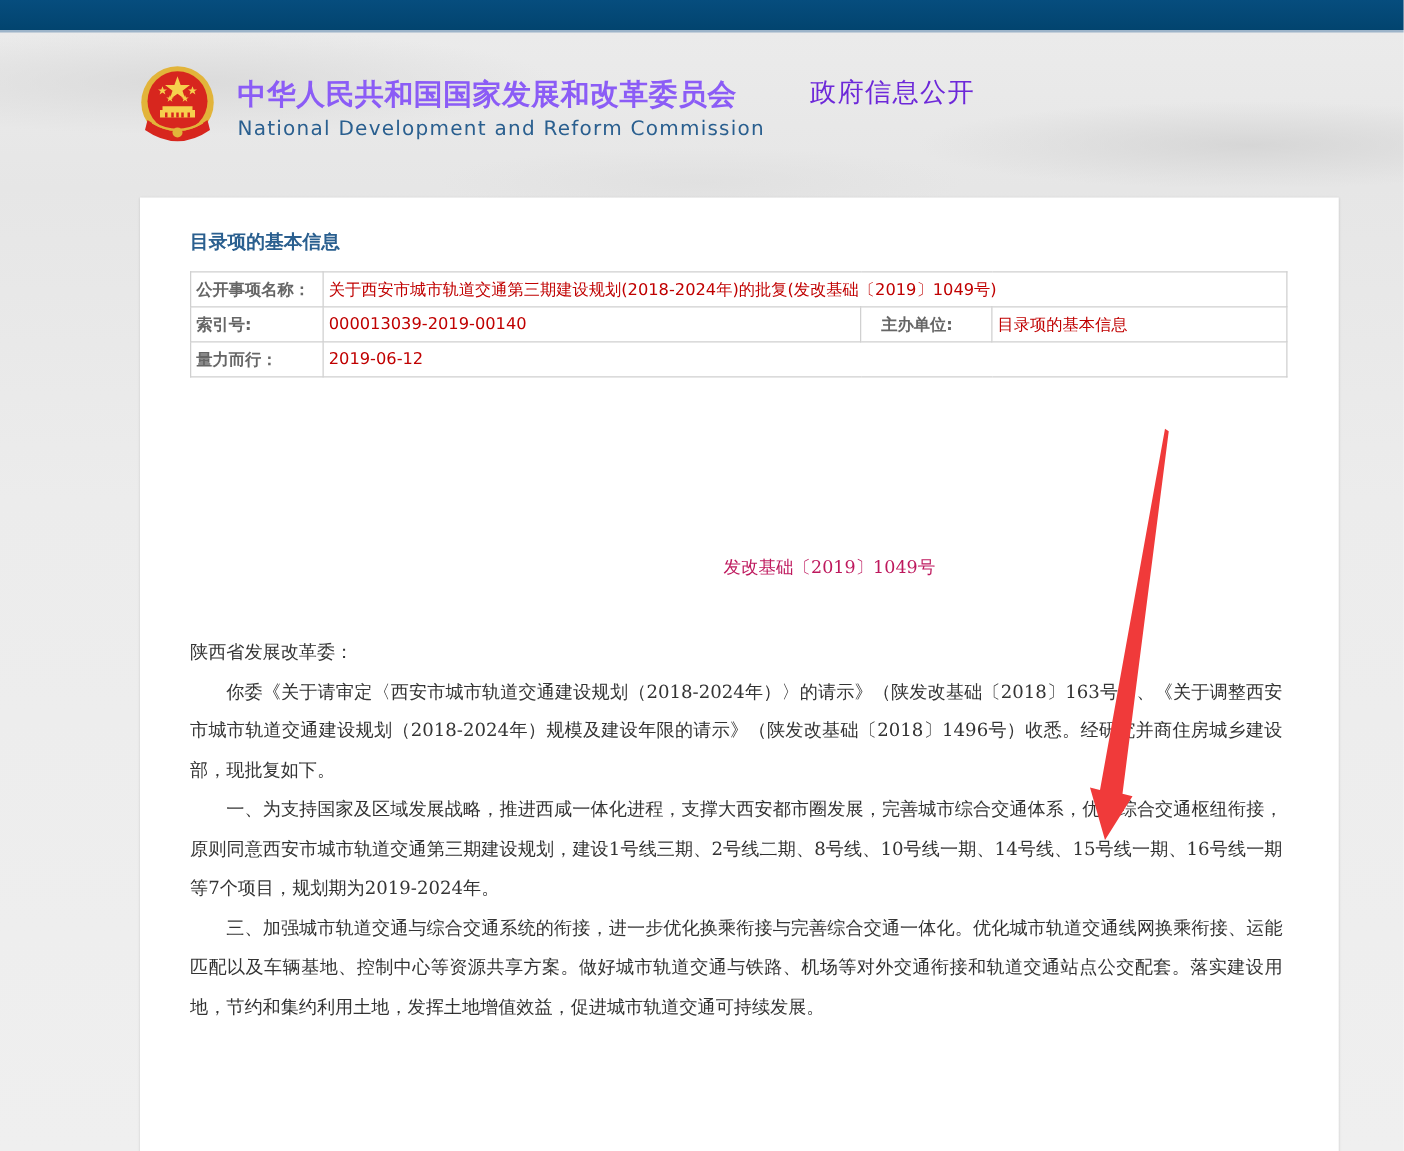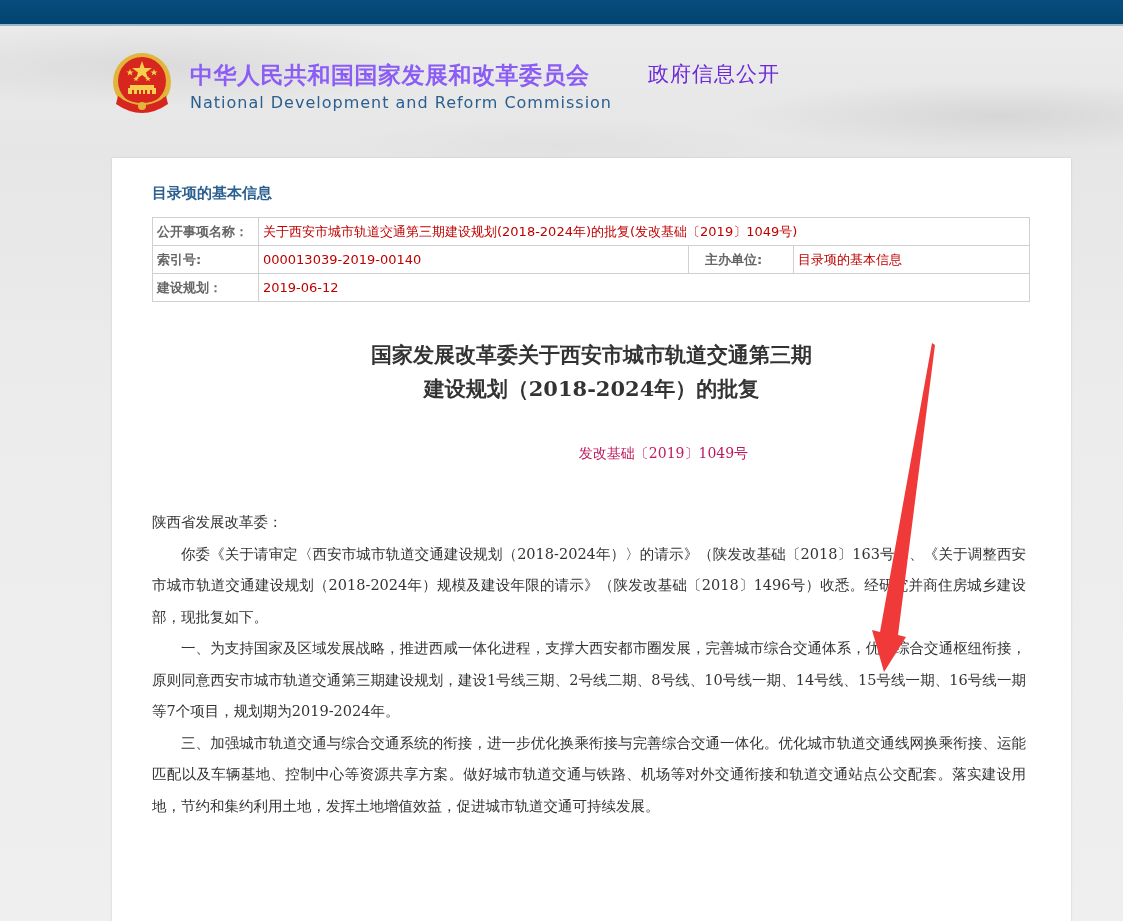--- a/index.html
+++ b/index.html
@@ -114,30 +114,26 @@
       <td class="lbl">公开事项名称：</td>
       <td class="val" colspan="3">关于西安市城市轨道交通第三期建设规划(2018-2024年)的批复(发改基础〔2019〕1049号)</td>
     </tr>
     <tr>
       <td class="lbl">索引号:</td>
       <td class="val" style="width:425px">000013039-2019-00140</td>
       <td class="lbl2">主办单位:</td>
       <td class="val">目录项的基本信息</td>
     </tr>
     <tr>
-      <td class="lbl">建设规划：</td>
+      <td class="lbl">量力而行：</td>
       <td class="val" colspan="3">2019-06-12</td>
     </tr>
   </tbody>
     </table>
 
-  <div class="doc-title">
-    <div>国家发展改革委关于西安市城市轨道交通第三期</div>
-    <div>建设规划（2018-2024年）的批复</div>
-  </div>
 
   <div class="doc-number">发改基础〔2019〕1049号</div>
 
   <div class="doc-body">
     <p>陕西省发展改革委：</p>
     <p class="indent">你委《关于请审定〈西安市城市轨道交通建设规划（2018-2024年）〉的请示》（陕发改基础〔2018〕163号）、《关于调整西安市城市轨道交通建设规划（2018-2024年）规模及建设年限的请示》（陕发改基础〔2018〕1496号）收悉。经研究并商住房城乡建设部，现批复如下。</p>
     <p class="indent">一、为支持国家及区域发展战略，推进西咸一体化进程，支撑大西安都市圈发展，完善城市综合交通体系，优化综合交通枢纽衔接，原则同意西安市城市轨道交通第三期建设规划，建设1号线三期、2号线二期、8号线、10号线一期、14号线、15号线一期、16号线一期等7个项目，规划期为2019-2024年。</p>
     <p class="indent">三、加强城市轨道交通与综合交通系统的衔接，进一步优化换乘衔接与完善综合交通一体化。优化城市轨道交通线网换乘衔接、运能匹配以及车辆基地、控制中心等资源共享方案。做好城市轨道交通与铁路、机场等对外交通衔接和轨道交通站点公交配套。落实建设用地，节约和集约利用土地，发挥土地增值效益，促进城市轨道交通可持续发展。</p>
   </div>
 </div>

